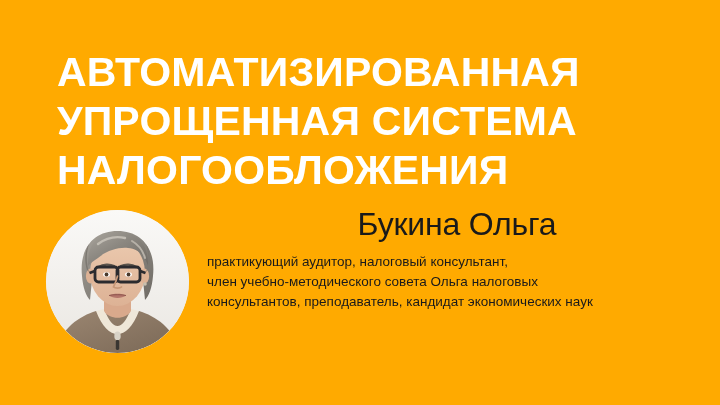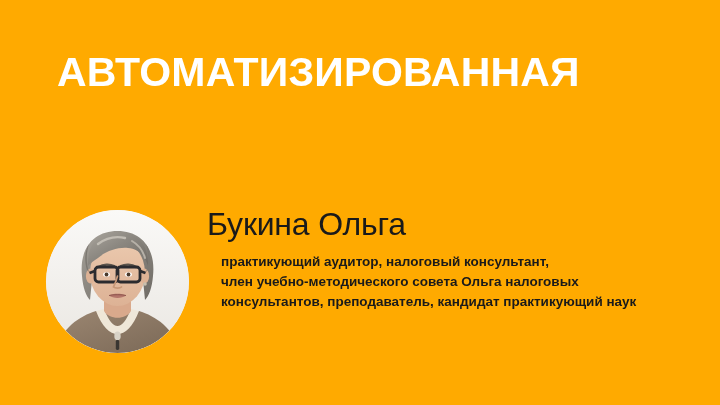--- a/index.html
+++ b/index.html
@@ -67,46 +67,48 @@
     top: 206px;
     width: 500px;
   }
   .speaker-name {
     font-family: "Liberation Sans", "DejaVu Sans", sans-serif;
     font-weight: 400;
     font-size: 32px;
     line-height: 36px;
     color: #1A1A1A;
     letter-spacing: -0.2px;
+    text-align: center;
   }
   .speaker-name .name-line {
     display: block;
     white-space: nowrap;
   }
   .speaker-desc {
     margin-top: 10px;
     font-family: "Liberation Sans", "DejaVu Sans", sans-serif;
-    font-weight: 700;
+    font-weight: 400;
     font-size: 13.5px;
     line-height: 20px;
     color: #1A1A1A;
-    margin-left: 14px;
   }
   .speaker-desc .desc-line {
     display: block;
     white-space: nowrap;
   }
 </style>
 </head>
 <body>
 
 <div class="slide">
 
   <div class="title-block">
     <span class="title-line">АВТОМАТИЗИРОВАННАЯ</span>
+    <span class="title-line">УПРОЩЕННАЯ СИСТЕМА</span>
+    <span class="title-line">НАЛОГООБЛОЖЕНИЯ</span>
   </div>
 
   <div class="portrait">
     <span>
       <svg viewBox="0 0 143 143" xmlns="http://www.w3.org/2000/svg" aria-hidden="true">
         <defs>
           <linearGradient id="bgGrad" x1="0" y1="0" x2="0" y2="1">
             <stop offset="0%" stop-color="#FAF9F7"></stop>
             <stop offset="100%" stop-color="#EAE7E2"></stop>
           </linearGradient>
@@ -182,17 +184,17 @@
     </span>
   </div>
 
   <div class="speaker-block">
     <div class="speaker-name">
       <span class="name-line">Букина Ольга</span>
     </div>
     <div class="speaker-desc">
       <span class="desc-line">практикующий аудитор, налоговый консультант,</span>
       <span class="desc-line">член учебно-методического совета Ольга налоговых</span>
-      <span class="desc-line">консультантов, преподаватель, кандидат практикующий наук</span>
+      <span class="desc-line">консультантов, преподаватель, кандидат экономических наук</span>
     </div>
   </div>
 
 </div>
 
 </body></html>

